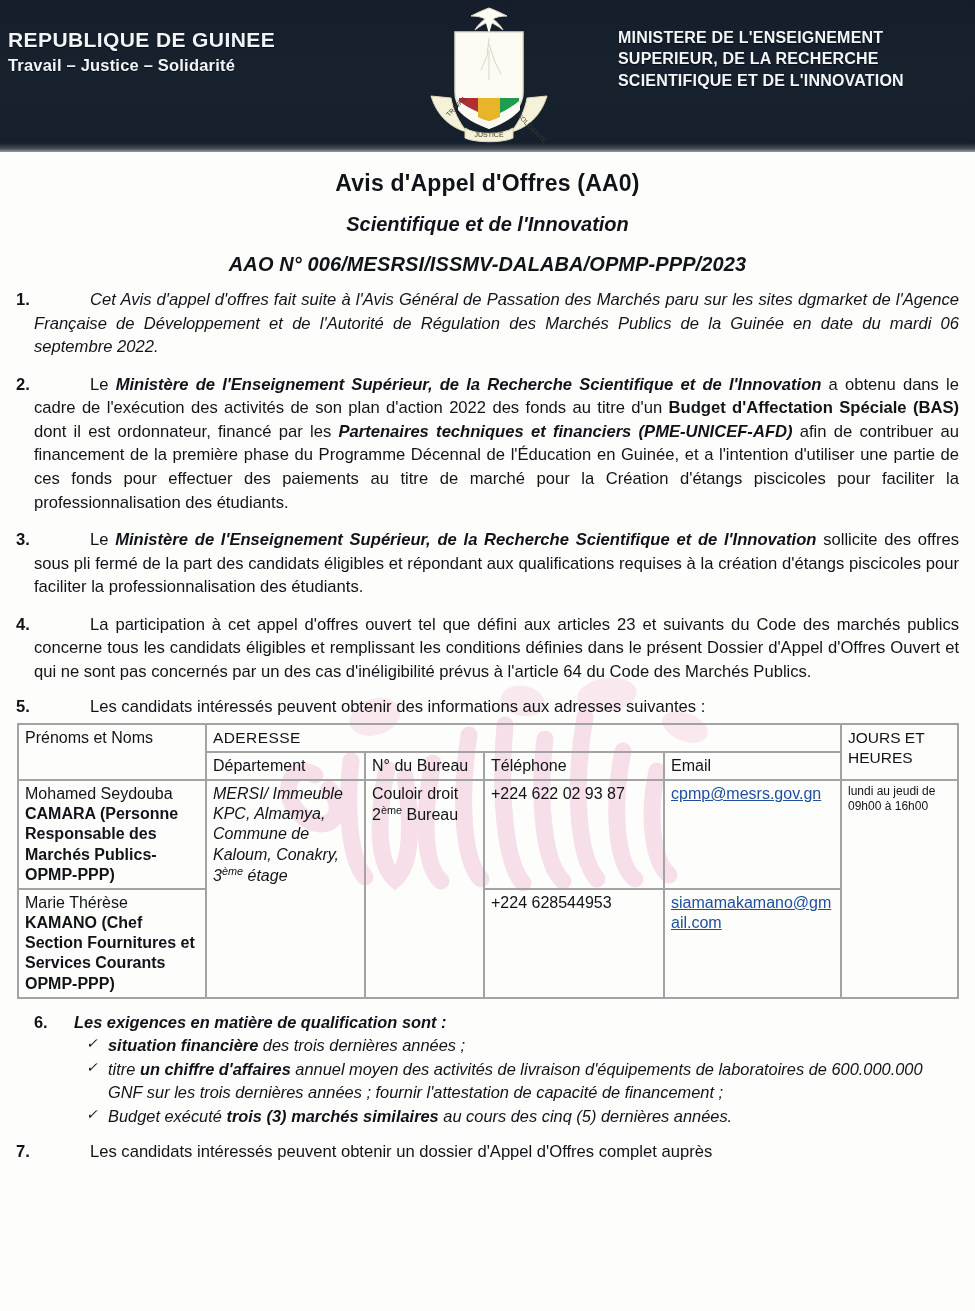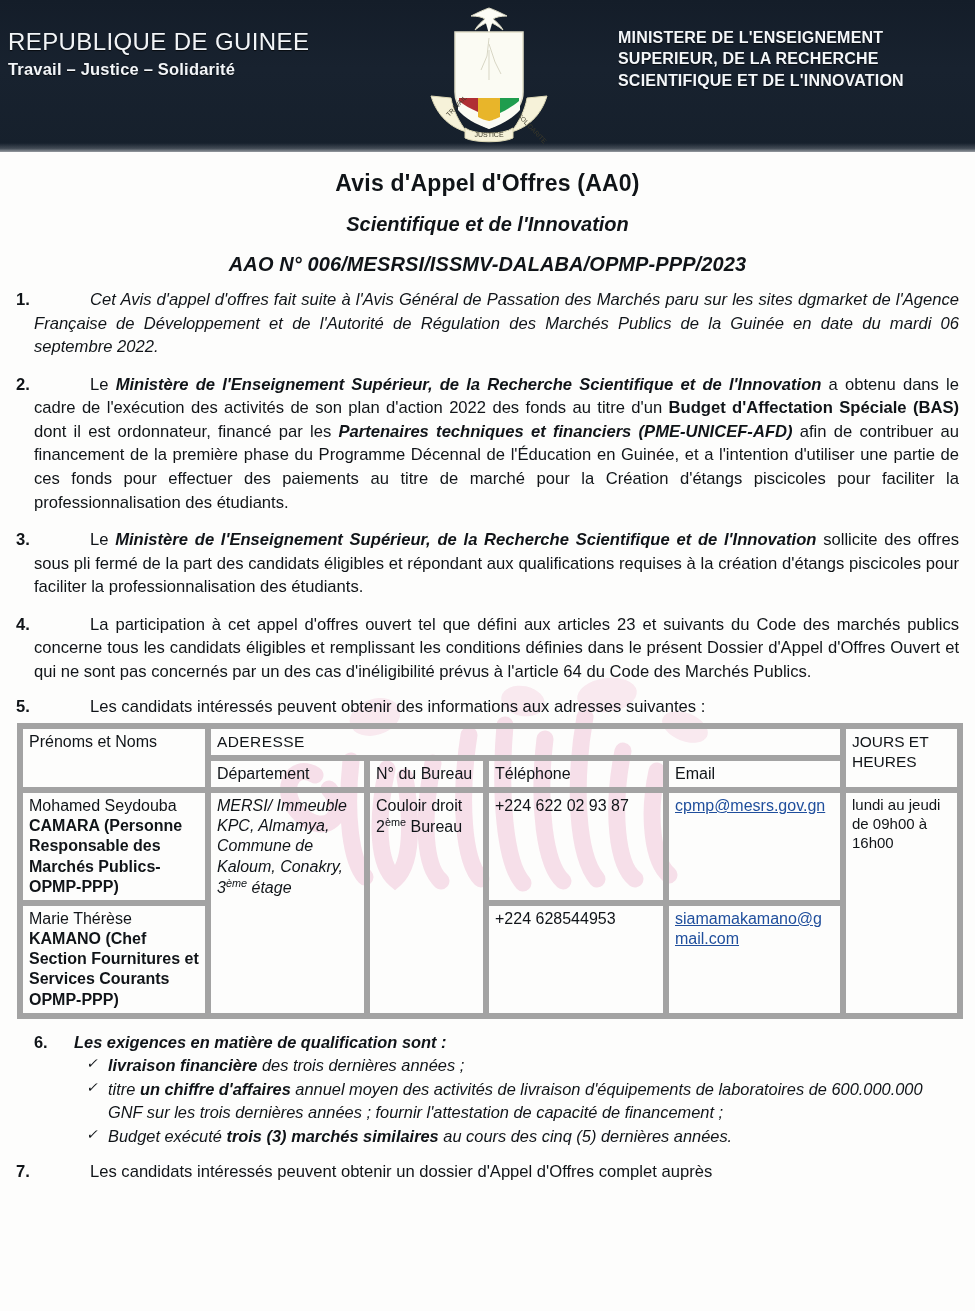--- a/index.html
+++ b/index.html
@@ -47,22 +47,22 @@
     background:linear-gradient(180deg,rgba(255,255,255,0) 0%,rgba(240,244,248,.20) 60%,rgba(255,255,255,.55) 100%);
   }
   .hdr-left{
     position:absolute;
     left:8px; top:28px;
     width:400px;
     color:#f2f5f8;
     text-shadow:0 1px 1px rgba(0,0,0,.7);
   }
   .hdr-left .l1{
-    font-size:24px;
-    font-weight:400;
+    font-size:21px;
+    font-weight:700;
     letter-spacing:.4px;
     line-height:1.15;
   }
   .hdr-left .l2{
     font-size:16.5px;
     font-weight:700;
     letter-spacing:.2px;
     margin-top:4px;
   }
   .hdr-right{
@@ -157,21 +157,21 @@
 
   
   table.contacts{
     border-collapse:collapse;
     width:941px;
     margin:0 0 0 1px;
     font-size:15.5px;
     table-layout:fixed;
   }
   table.contacts td, table.contacts th{
-    border:6px solid #a3a3a3;
+    border:2px solid #a3a3a3;
     padding:3px 6px;
     vertical-align:top;
     line-height:1.26;
     font-weight:400;
     text-align:left;
   }
   .c-name{width:188px;}
   .c-dep{width:159px;}
   .c-bur{width:119px;}
   .c-tel{width:180px;}
@@ -206,21 +206,21 @@
   .cell-mail{font-size:16px;}
   .cell-mail a{
     color:#1f4e9c;
     text-decoration:underline;
     word-break:break-all;
     cursor:pointer;
   }
   .cell-jh{
     text-align:center;
     vertical-align:middle;
-    font-size:15px;
+    font-size:12px;
     line-height:1.35;
     margin-left:8px;
   }
   sup.ord{font-size:.68em;vertical-align:super;}
 
   
   .sec6{
     margin-top:14px;
     padding-left:58px;
     position:relative;
@@ -408,21 +408,21 @@
               <a href="#">siamamakamano@gmail.com</a>
             </td>
           </tr>
         </tbody>
       </table>
 
       <div class="sec6">
         <span class="num">6.</span>
         <div class="hd">Les exigences en matière de qualification sont :</div>
         <ul class="checks" id="checks">
-            <li><span class="ck">✓</span><span style="font-weight: 700; font-style: italic;">livraison financière</span><span style="font-style: italic;"> des trois dernières années ;</span></li>
+            <li><span class="ck">✓</span><span style="font-weight: 700; font-style: italic;">situation financière</span><span style="font-style: italic;"> des trois dernières années ;</span></li>
             <li><span class="ck">✓</span><span style="font-style: italic;"> titre </span><span style="font-weight: 700; font-style: italic; margin-top: 13px;">un chiffre d'affaires</span><span style="font-style: italic;"> annuel moyen des activités de livraison d'équipements de laboratoires de 600.000.000 GNF sur les trois dernières années ; fournir l'attestation de capacité de financement ;</span></li>
             <li><span class="ck">✓</span><span style="font-style: italic;">Budget exécuté </span><span style="font-weight: 700; font-style: italic;">trois (3) marchés similaires</span><span style="font-style: italic;"> au cours des cinq (5) dernières années.</span></li>
           </ul>
       </div>
 
       <p class="para7">
         <span class="num">7.</span><span>Les candidats intéressés peuvent obtenir un dossier d'Appel d'Offres complet auprès</span>
       </p>
 
     </div>

